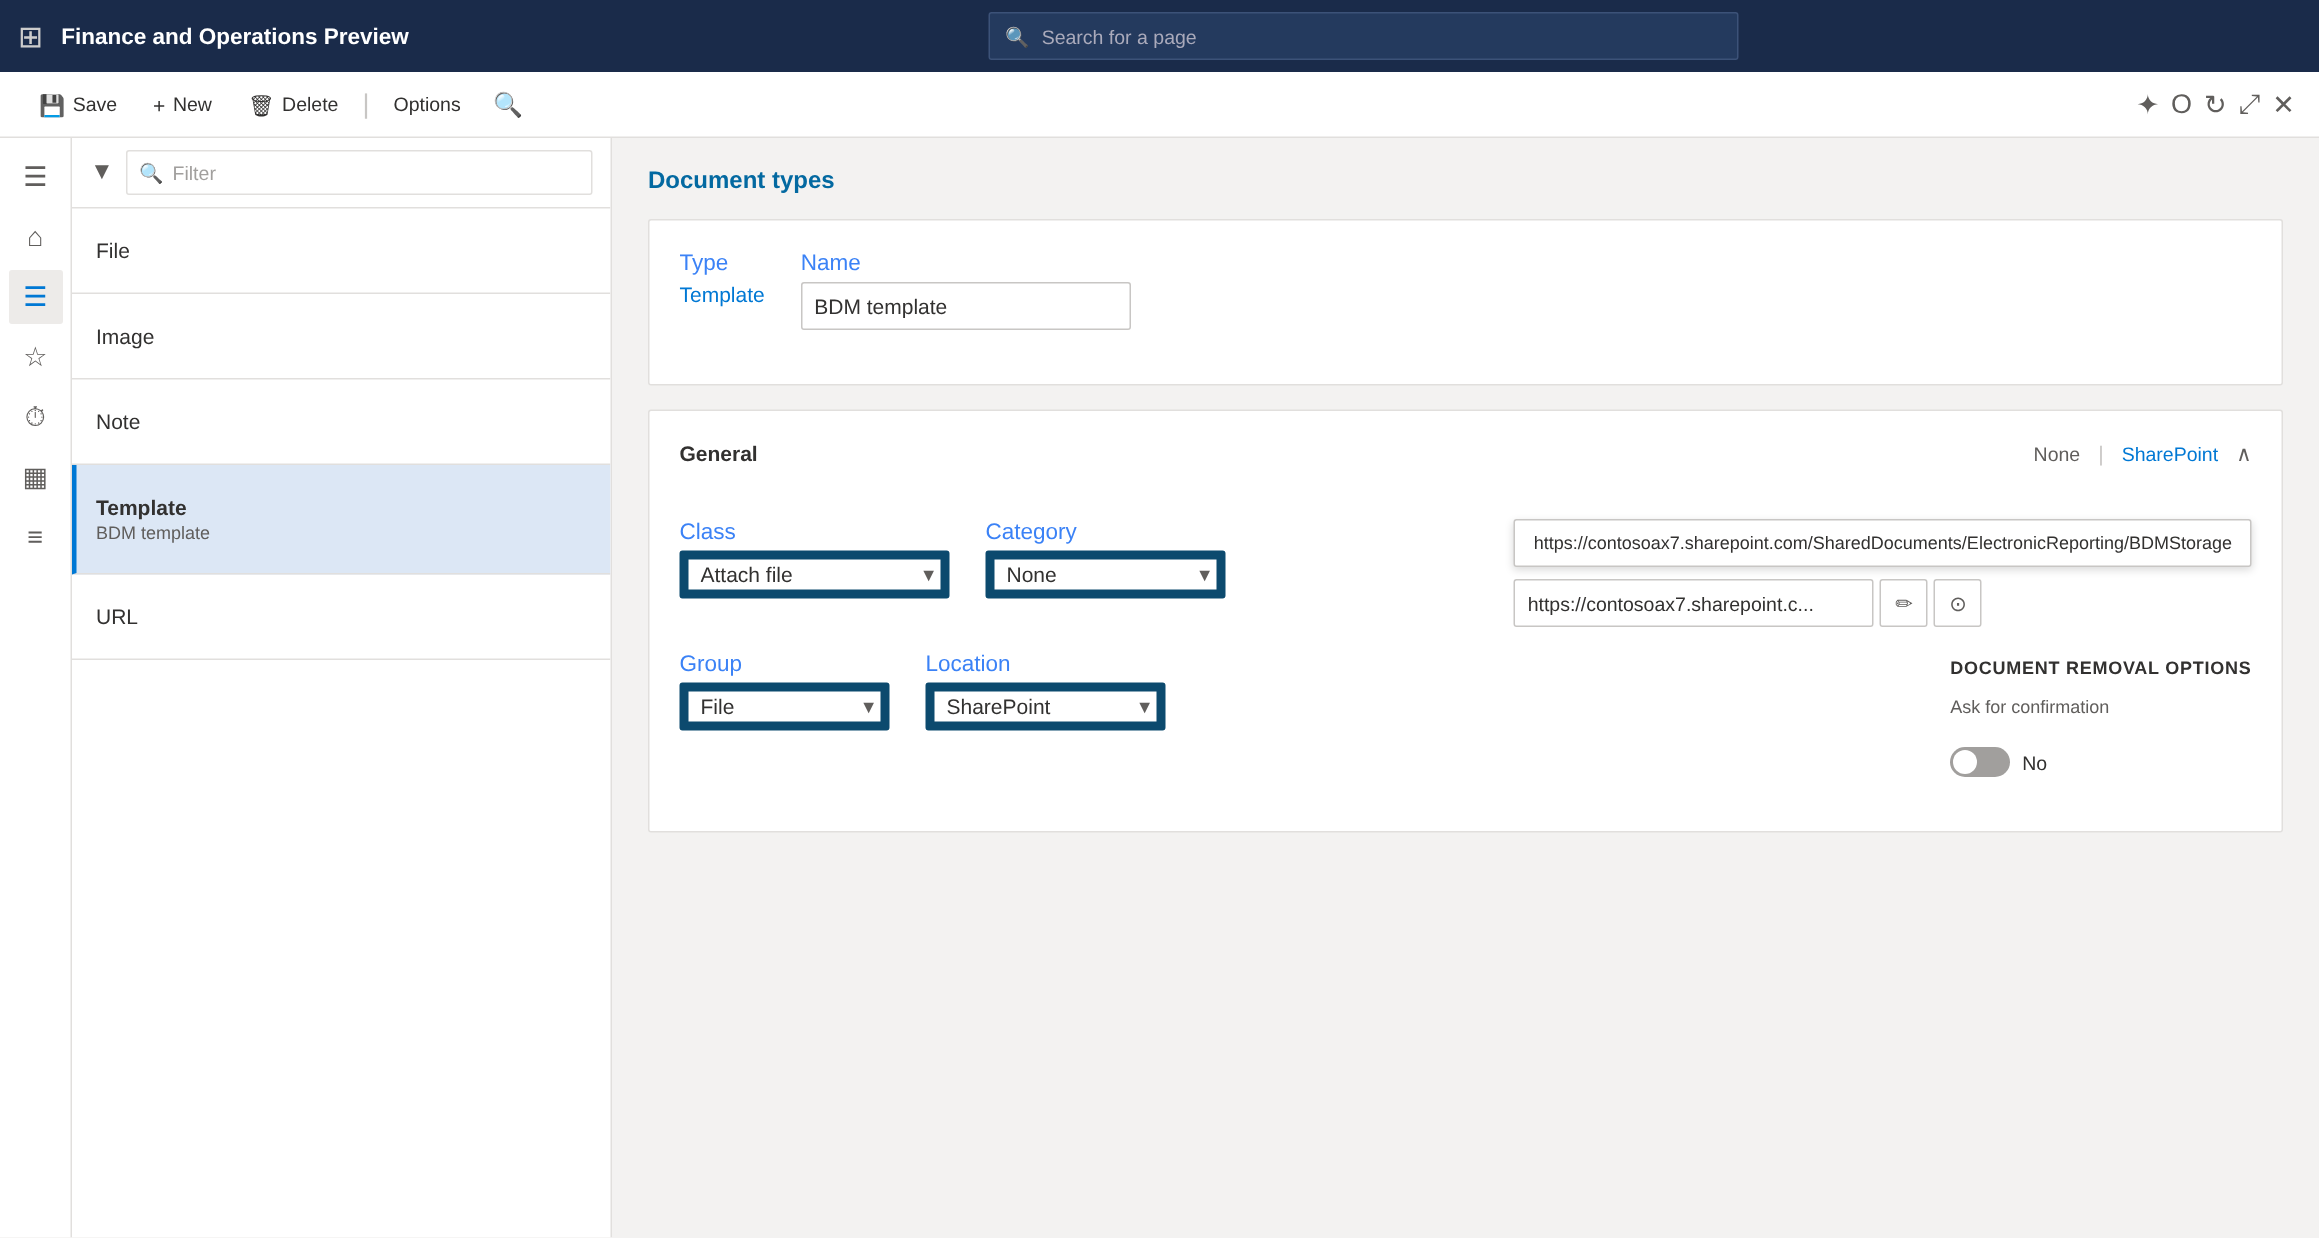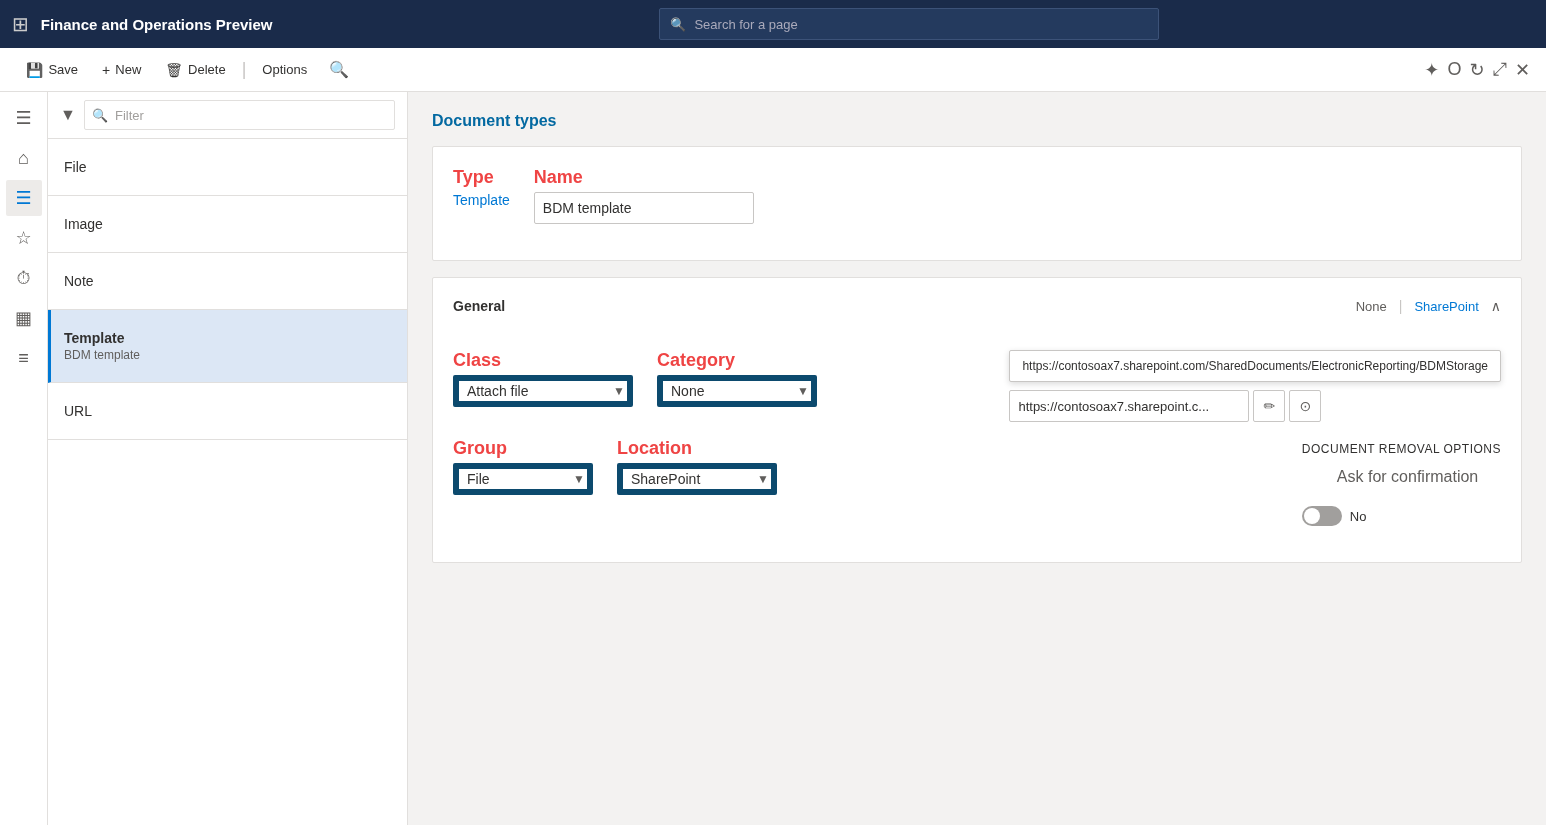--- a/index.html
+++ b/index.html
@@ -193,23 +193,23 @@
       gap: 24px;
       margin-bottom: 16px;
       align-items: flex-start;
     }
     .form-group {
       display: flex;
       flex-direction: column;
       gap: 4px;
     }
     .form-label {
-      font-size: 18px;
-      color: #ef4444;
-      font-weight: 700;
+      font-size: 15px;
+      color: #3b82f6;
+      font-weight: 400;
     }
     .form-value-link {
       color: #0078d4;
       font-size: 14px;
       cursor: pointer;
       text-decoration: none;
     }
     .form-input {
       border: 1px solid #c8c6c4;
       border-radius: 2px;
@@ -316,21 +316,21 @@
       cursor: pointer;
       font-size: 14px;
       color: #605e5c;
     }
 
     .doc-removal-section {
       margin-top: 4px;
     }
     .doc-removal-title {
       font-size: 12px;
-      font-weight: 400;
+      font-weight: 700;
       color: #323130;
       text-transform: uppercase;
       letter-spacing: 0.5px;
       margin-bottom: 8px;
     }
 
     .toggle-row {
       display: flex;
       align-items: center;
       gap: 8px;
@@ -520,21 +520,21 @@
               <option>Azure storage</option>
             </select>
             <span class="select-arrow">▼</span>
           </div>
         </div>
 
         <div class="doc-removal-section" style="margin-left:auto;">
           <div class="doc-removal-title">DOCUMENT REMOVAL OPTIONS</div>
 
           <div class="toggle-row">
-            <div class="confirmation-label" style="font-size:16px;color:#605e5c;min-width:130px;margin-right:8px;margin-left:35px;">Ask for confirmation</div>
+            <div class="confirmation-label" style="font-size:12px;color:#605e5c;min-width:130px;margin-right:8px;">Ask for confirmation</div>
           </div>
           <div style="display:flex;align-items:center;gap:8px;margin-top:4px;">
             
           </div>
           <div class="toggle-row">
             <div class="toggle"></div>
             <span class="toggle-label">No</span>
           </div>
         </div>
       </div>

